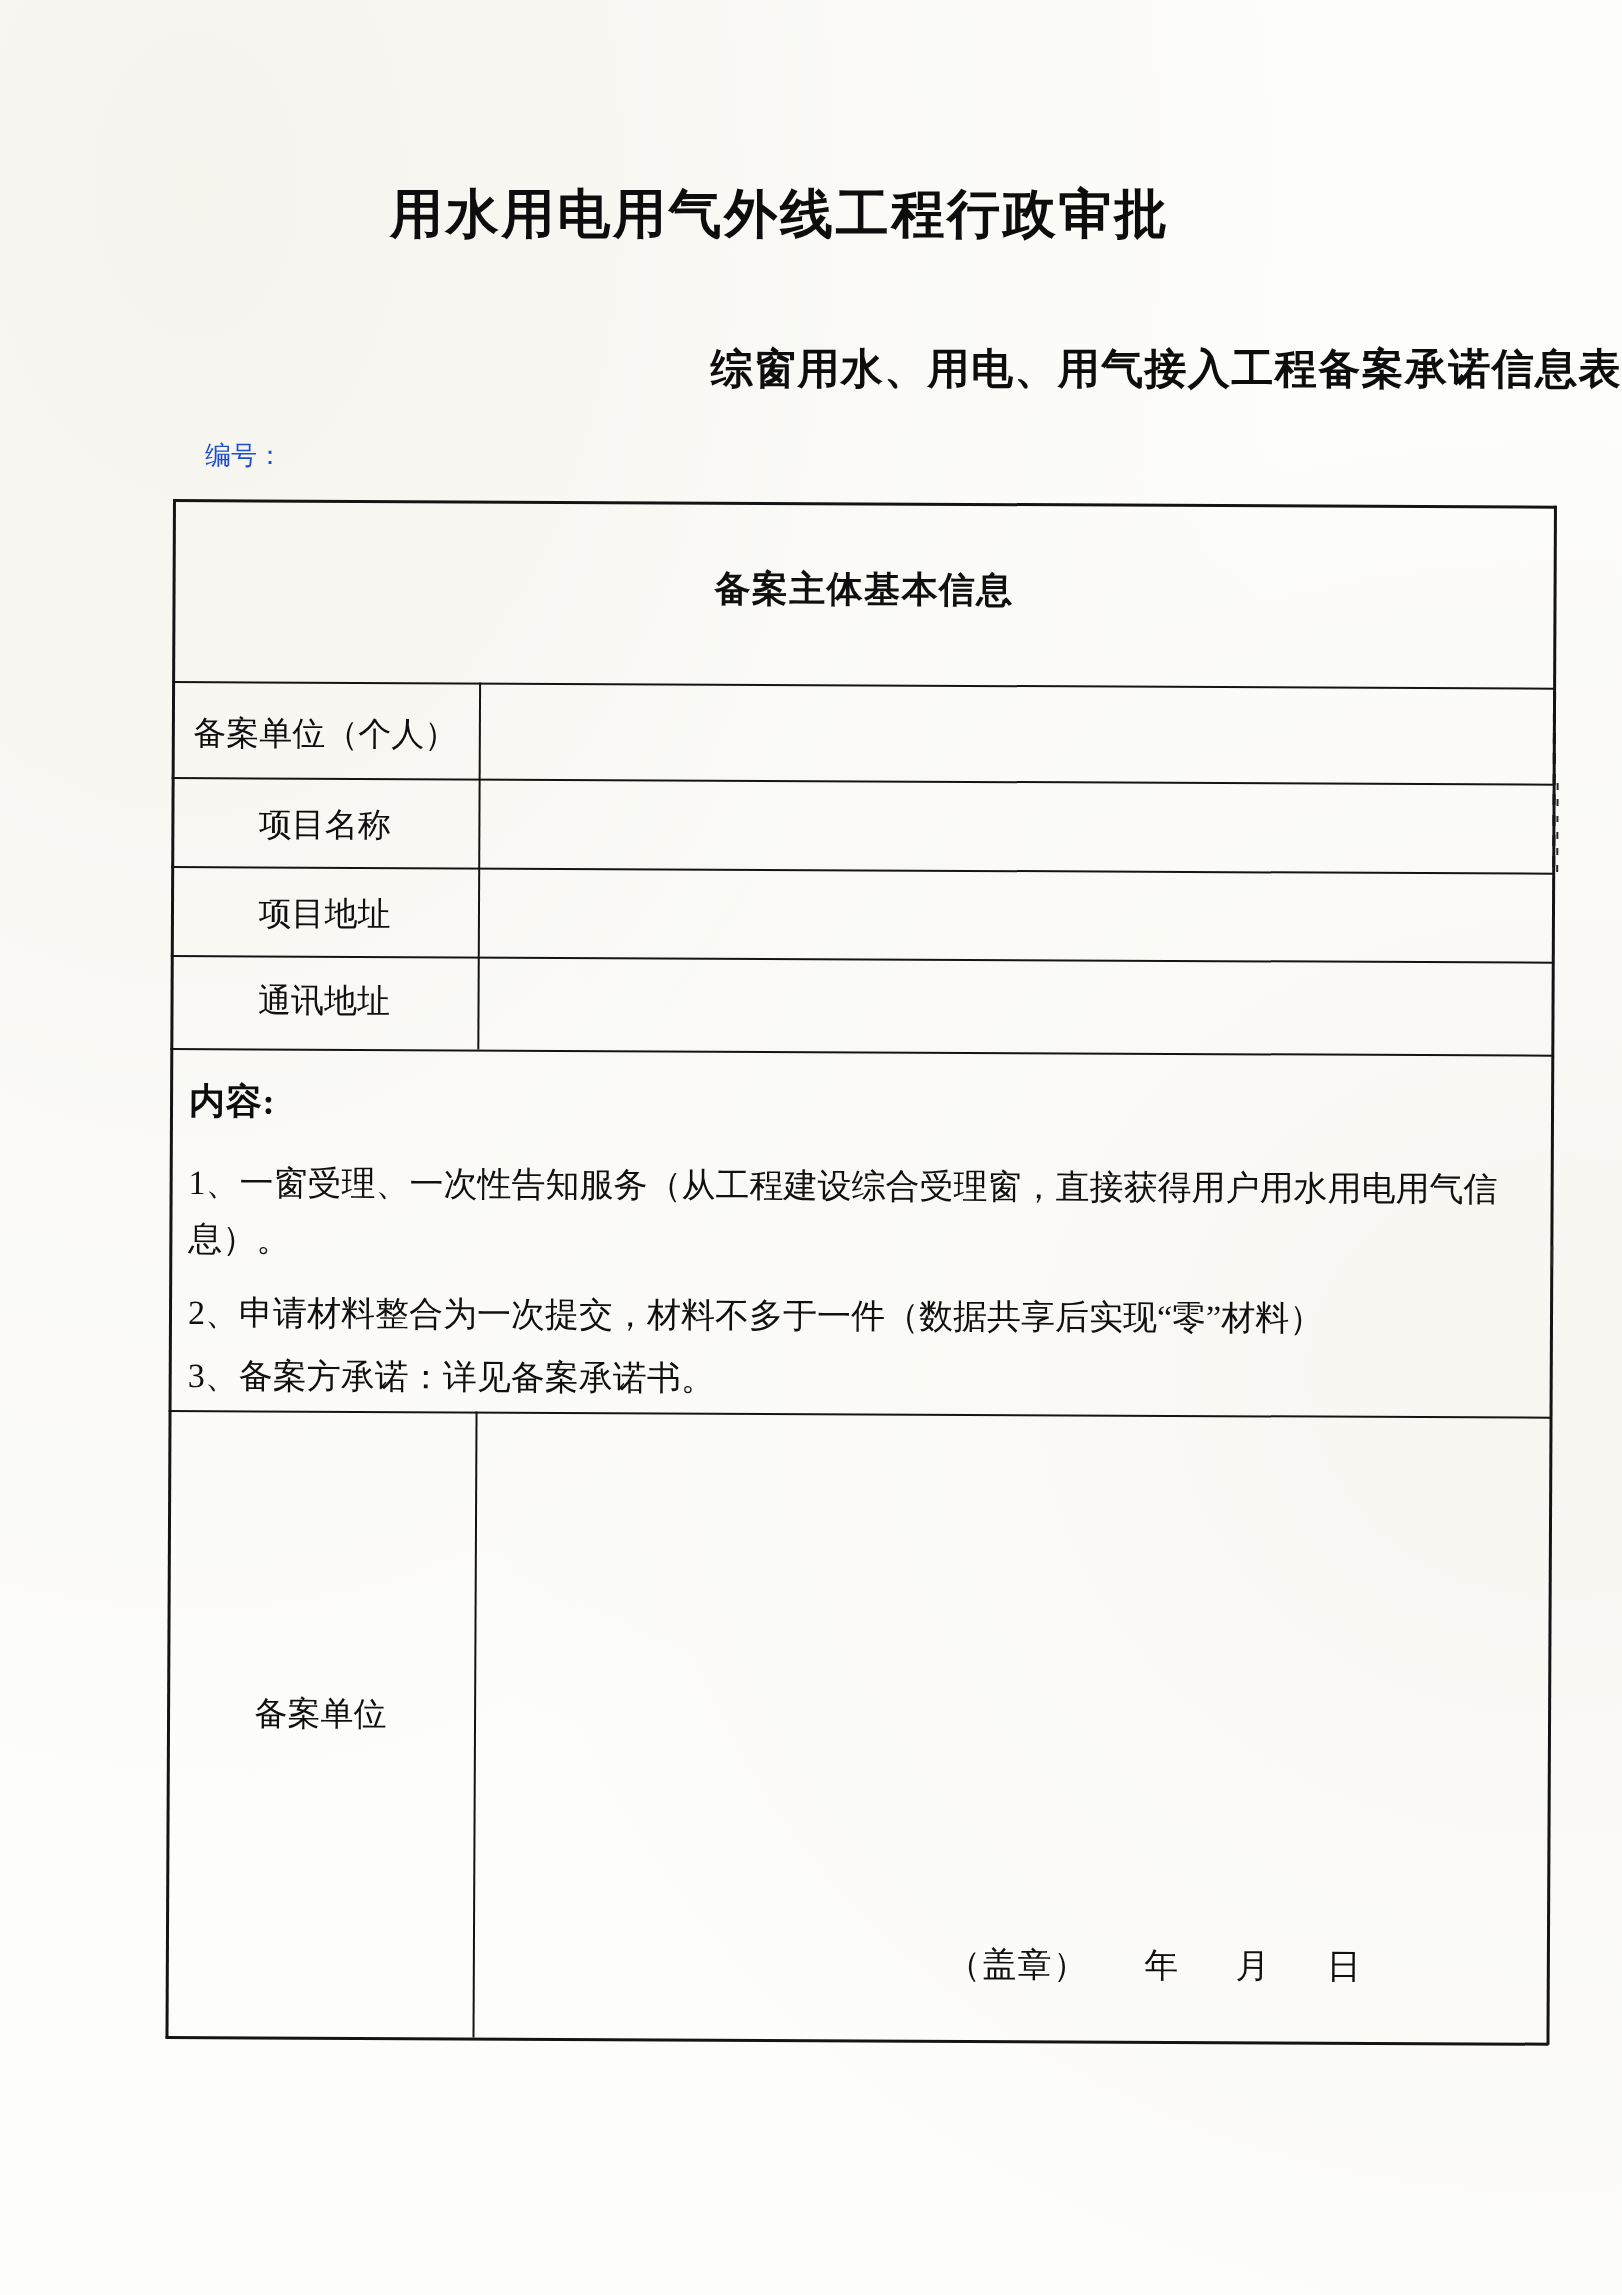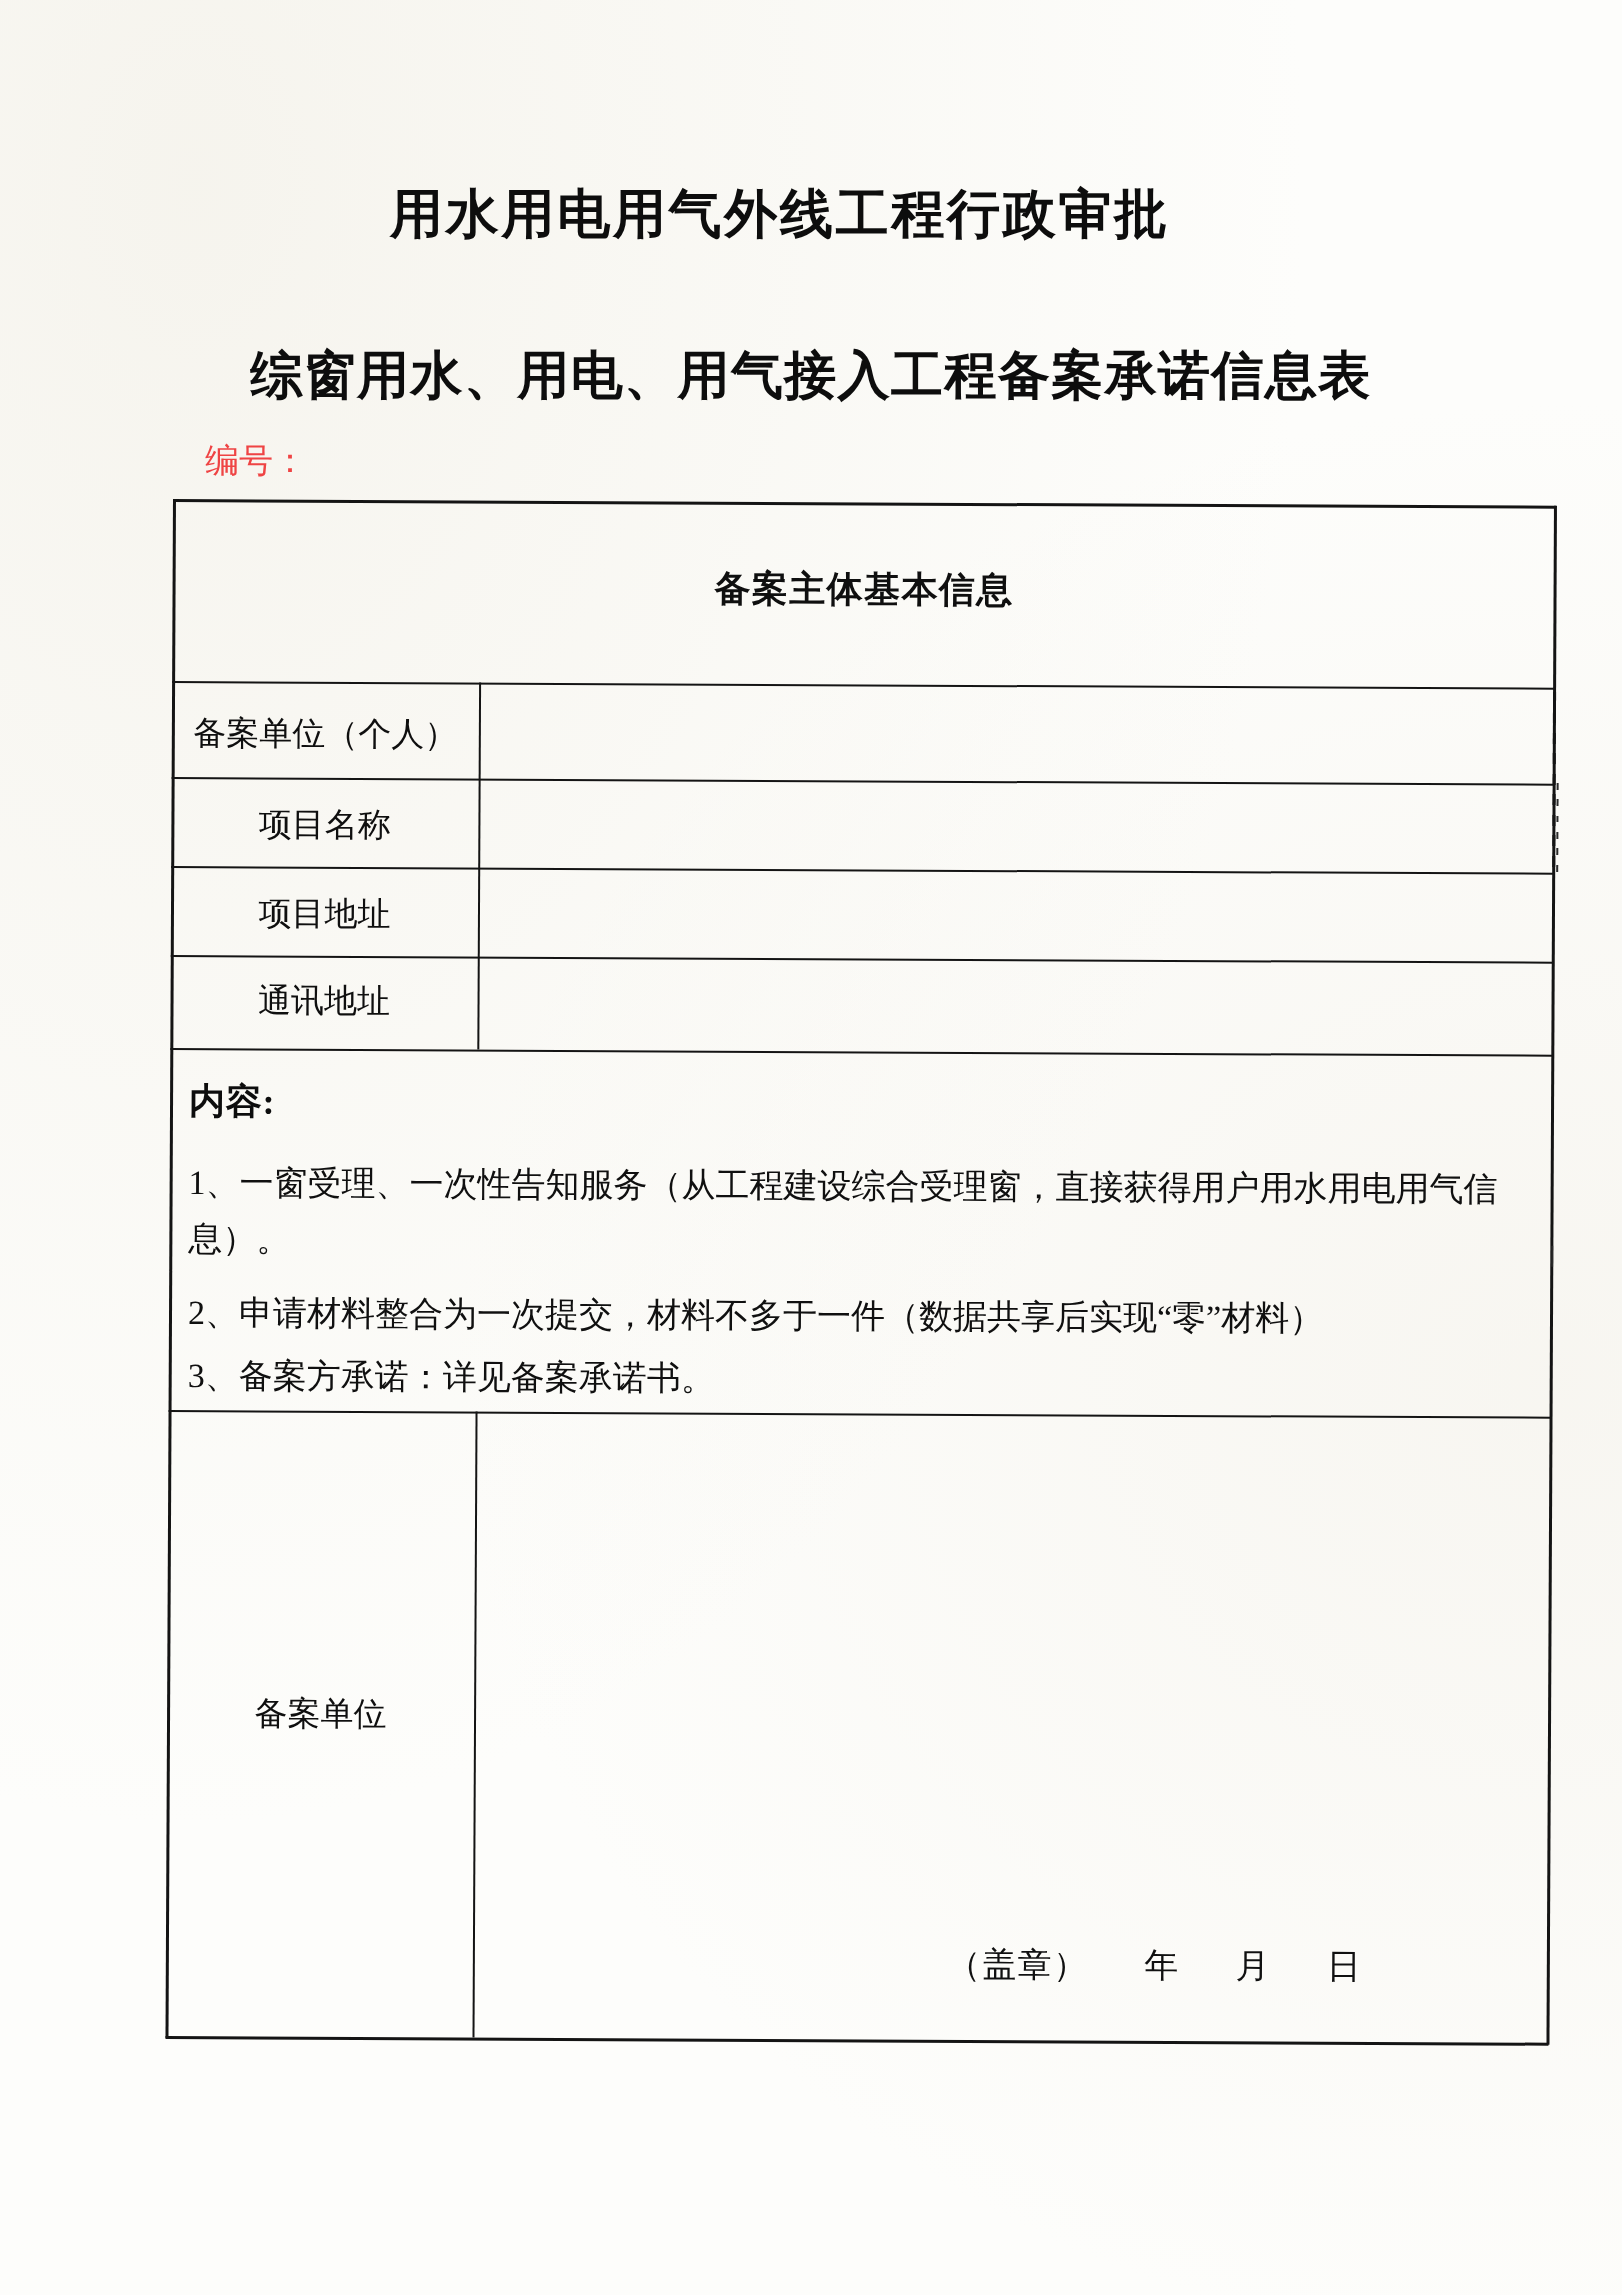--- a/index.html
+++ b/index.html
@@ -40,33 +40,33 @@
     font-weight: bold;
     letter-spacing: 2.7px;
     color: #0d0d0d;
     white-space: nowrap;
   }
   .title-sub {
     position: absolute;
     left: 0;
     top: 341px;
     width: 1622px;
-    text-align: center;
-    font-size: 52px;
+    text-align: right;
+    font-size: 42px;
     font-weight: bold;
     letter-spacing: 1.4px;
     color: #0d0d0d;
     white-space: nowrap;
   }
   .serial {
     position: absolute;
     left: 205px;
     top: 438px;
-    font-size: 34px;
-    color: #ef4444;
+    font-size: 26px;
+    color: #1d4ed8;
     white-space: nowrap;
   }
 
   
   .form-table {
     position: absolute;
     left: 173px;
     top: 499px;
     width: 1383px;
     height: 1539px;

